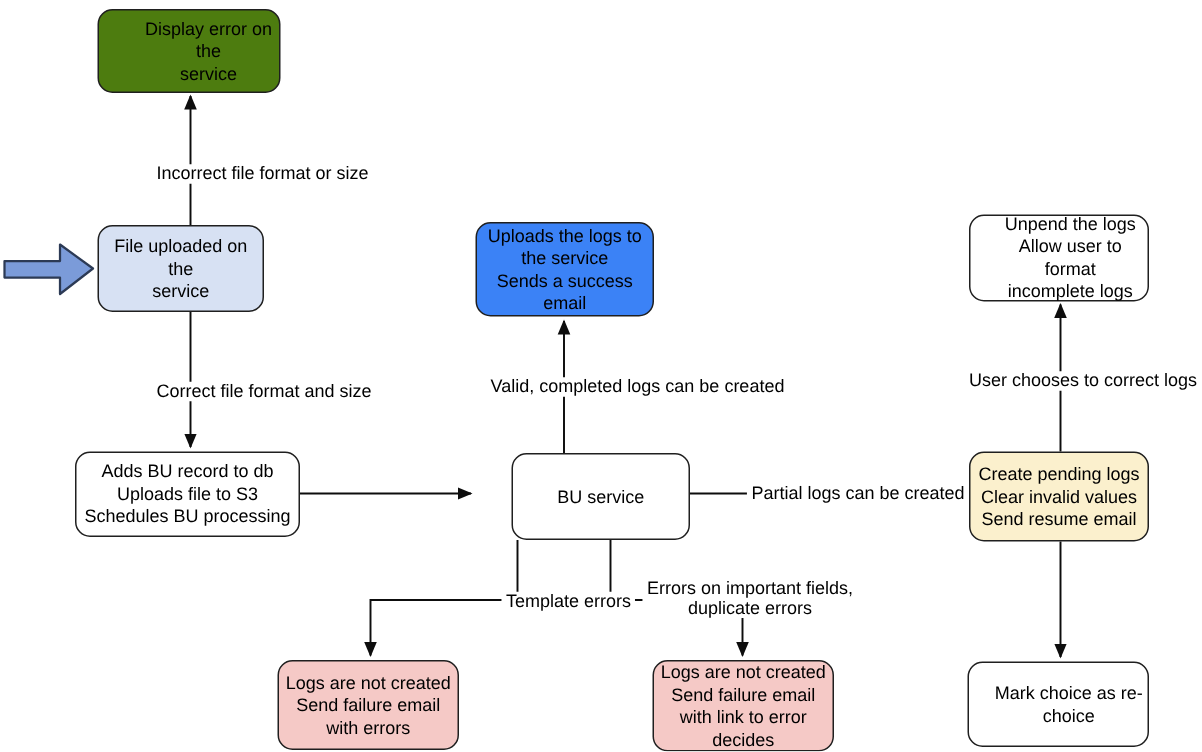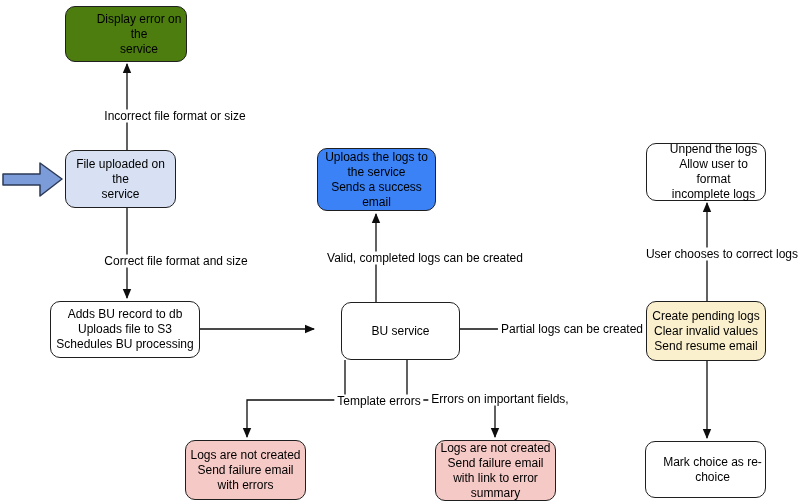--- a/index.html
+++ b/index.html
@@ -83,21 +83,21 @@
     </div>
     <div class="node" style="left: 185px; top: 440px; width: 121px; height: 60px; background: rgb(245, 201, 198); border-color: rgb(31, 31, 31);">
       <div>Logs are not created</div>
       <div>Send failure email</div>
       <div>with errors</div>
     </div>
     <div class="node" style="left: 435px; top: 440px; width: 121px; height: 61px; background: rgb(245, 201, 198); border-color: rgb(31, 31, 31);">
       <div>Logs are not created</div>
       <div>Send failure email</div>
       <div>with link to error</div>
-      <div>summary</div>
+      <div>decides</div>
     </div>
     <div class="node" style="left: 646px; top: 301px; width: 120px; height: 60px; background: rgb(251, 240, 205); border-color: rgb(31, 31, 31);">
       <div>Create pending logs</div>
       <div>Clear invalid values</div>
       <div>Send resume email</div>
     </div>
     <div class="node" style="left: 646px; top: 143px; width: 120px; height: 58px; background: rgb(255, 255, 255); border-color: rgb(31, 31, 31); padding-left: 17px;">
       <div>Unpend the logs</div>
       <div>Allow user to format</div>
       <div>incomplete logs</div>
@@ -116,17 +116,18 @@
       <div>Valid, completed logs can be created</div>
     </div>
     <div class="edge-label" style="left: 524px; top: 329px;">
       <div>Partial logs can be created</div>
     </div>
     <div class="edge-label" style="left: 331px; top: 401px;">
       <div>Template errors</div>
     </div>
     <div class="edge-label" style="left: 452px; top: 399px;">
       <div>Errors on important fields,</div>
+      <div>duplicate errors</div>
     </div>
     <div class="edge-label" style="left: 703px; top: 254px;">
       <div>User chooses to correct logs on service</div>
     </div>
   </div>
 
 </body></html>

